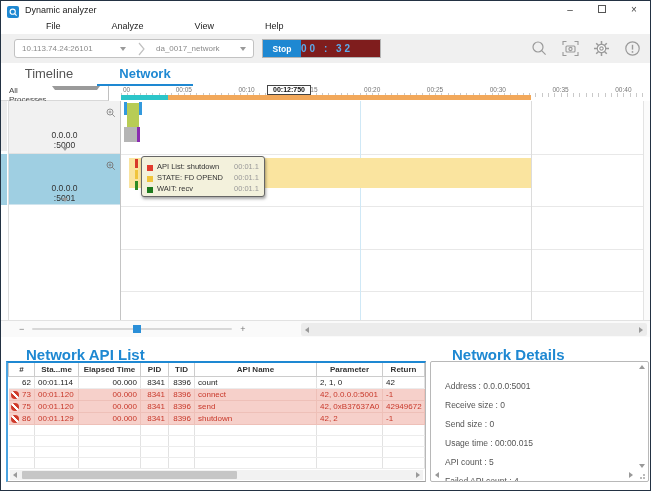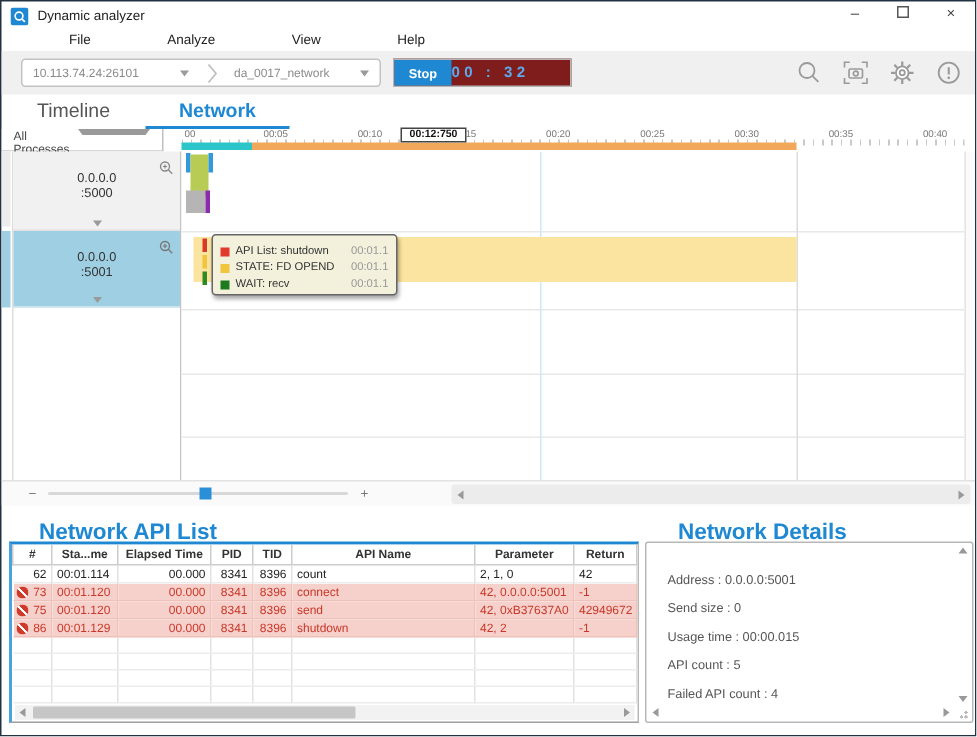--- a/index.html
+++ b/index.html
@@ -47,21 +47,21 @@
       background:repeating-linear-gradient(90deg,#c9c9c9 0 1px, transparent 1px 6.28px); }
   .tick-label { position:absolute; top:0; font-size:6.5px; color:#777; white-space:nowrap; }
   .tick-label.centered { transform:translateX(-50%); }
   .bar-teal { position:absolute; left:0; top:9px; width:47px; height:5px; }
   .bar-orange { position:absolute; left:47px; top:9px; width:363px; height:5px; }
   .cursor-box { position:absolute; left:146px; top:-1px; width:44px; height:10px; background:#fff; border:1px solid #444; font-size:7px; font-weight:bold; color:#111; text-align:center; line-height:8px; z-index:6; }
   .sidebar-rail { position:absolute; left:8px; top:15px; bottom:17px; width:112px; border-right:1px solid #c4c4c4; }
   .proc-row { position:absolute; left:0; width:111px; }
   .proc-row-1 { top:0; height:53px; background:#f1f1f1; border-bottom:1px solid #e2e2e2; }
   .proc-row-2 { top:53px; height:51px; border-bottom:1px solid #cfe4ee; }
-  .proc-label { text-align:center; padding-top:12px; font-size:8.5px; color:#333; line-height:10px; }
+  .proc-label { text-align:center; padding-top:29px; font-size:8.5px; color:#333; line-height:10px; }
   .zoom-icon { position:absolute; top:3px; right:4px; }
   .row-tri { position:absolute; bottom:2px; left:50%; transform:translateX(-50%); }
   .minimap { position:absolute; left:0; top:15px; bottom:17px; width:8px; border-right:1px solid #ddd; background:#fff; }
   .mini-seg1 { position:absolute; top:0; left:0; right:1px; height:50px; background:#ececec; }
   .mini-seg2 { position:absolute; top:53px; left:0; right:1px; height:51px; }
 
   .tl-content { position:absolute; left:120px; right:7px; top:15px; bottom:17px; overflow:hidden; background:#fff; }
   .gridline { position:absolute; left:0; right:0; height:1px; background:#e8e8e8; }
   .vline-cursor { position:absolute; left:239px; top:0; bottom:0; width:1px; background:#cfe8f6; }
   .vline-end { position:absolute; left:410px; top:0; bottom:0; width:1px; background:#dcdcdc; }
@@ -449,20 +449,21 @@
       </div>
     </div>
 
     <div class="panel-right">
       <div class="panel-tab">
         <span style="display:inline-block;border-bottom:2px solid #1e88d2;padding:0 8px 2px 0;">Network Details</span>
       </div>
       <div class="details-box">
         <div class="details-content" id="details-content">
             <div class="detail-line">Address : 0.0.0.0:5001</div>
+            <div class="detail-line">Receive size : 0</div>
             <div class="detail-line">Send size : 0</div>
             <div class="detail-line">Usage time : 00:00.015</div>
             <div class="detail-line">API count : 5</div>
             <div class="detail-line">Failed API count : 4</div>
           </div>
         <div class="vscroll">
           <span class="arr-u"></span>
           <span class="arr-d"></span>
         </div>
         <div class="dt-hscroll">

